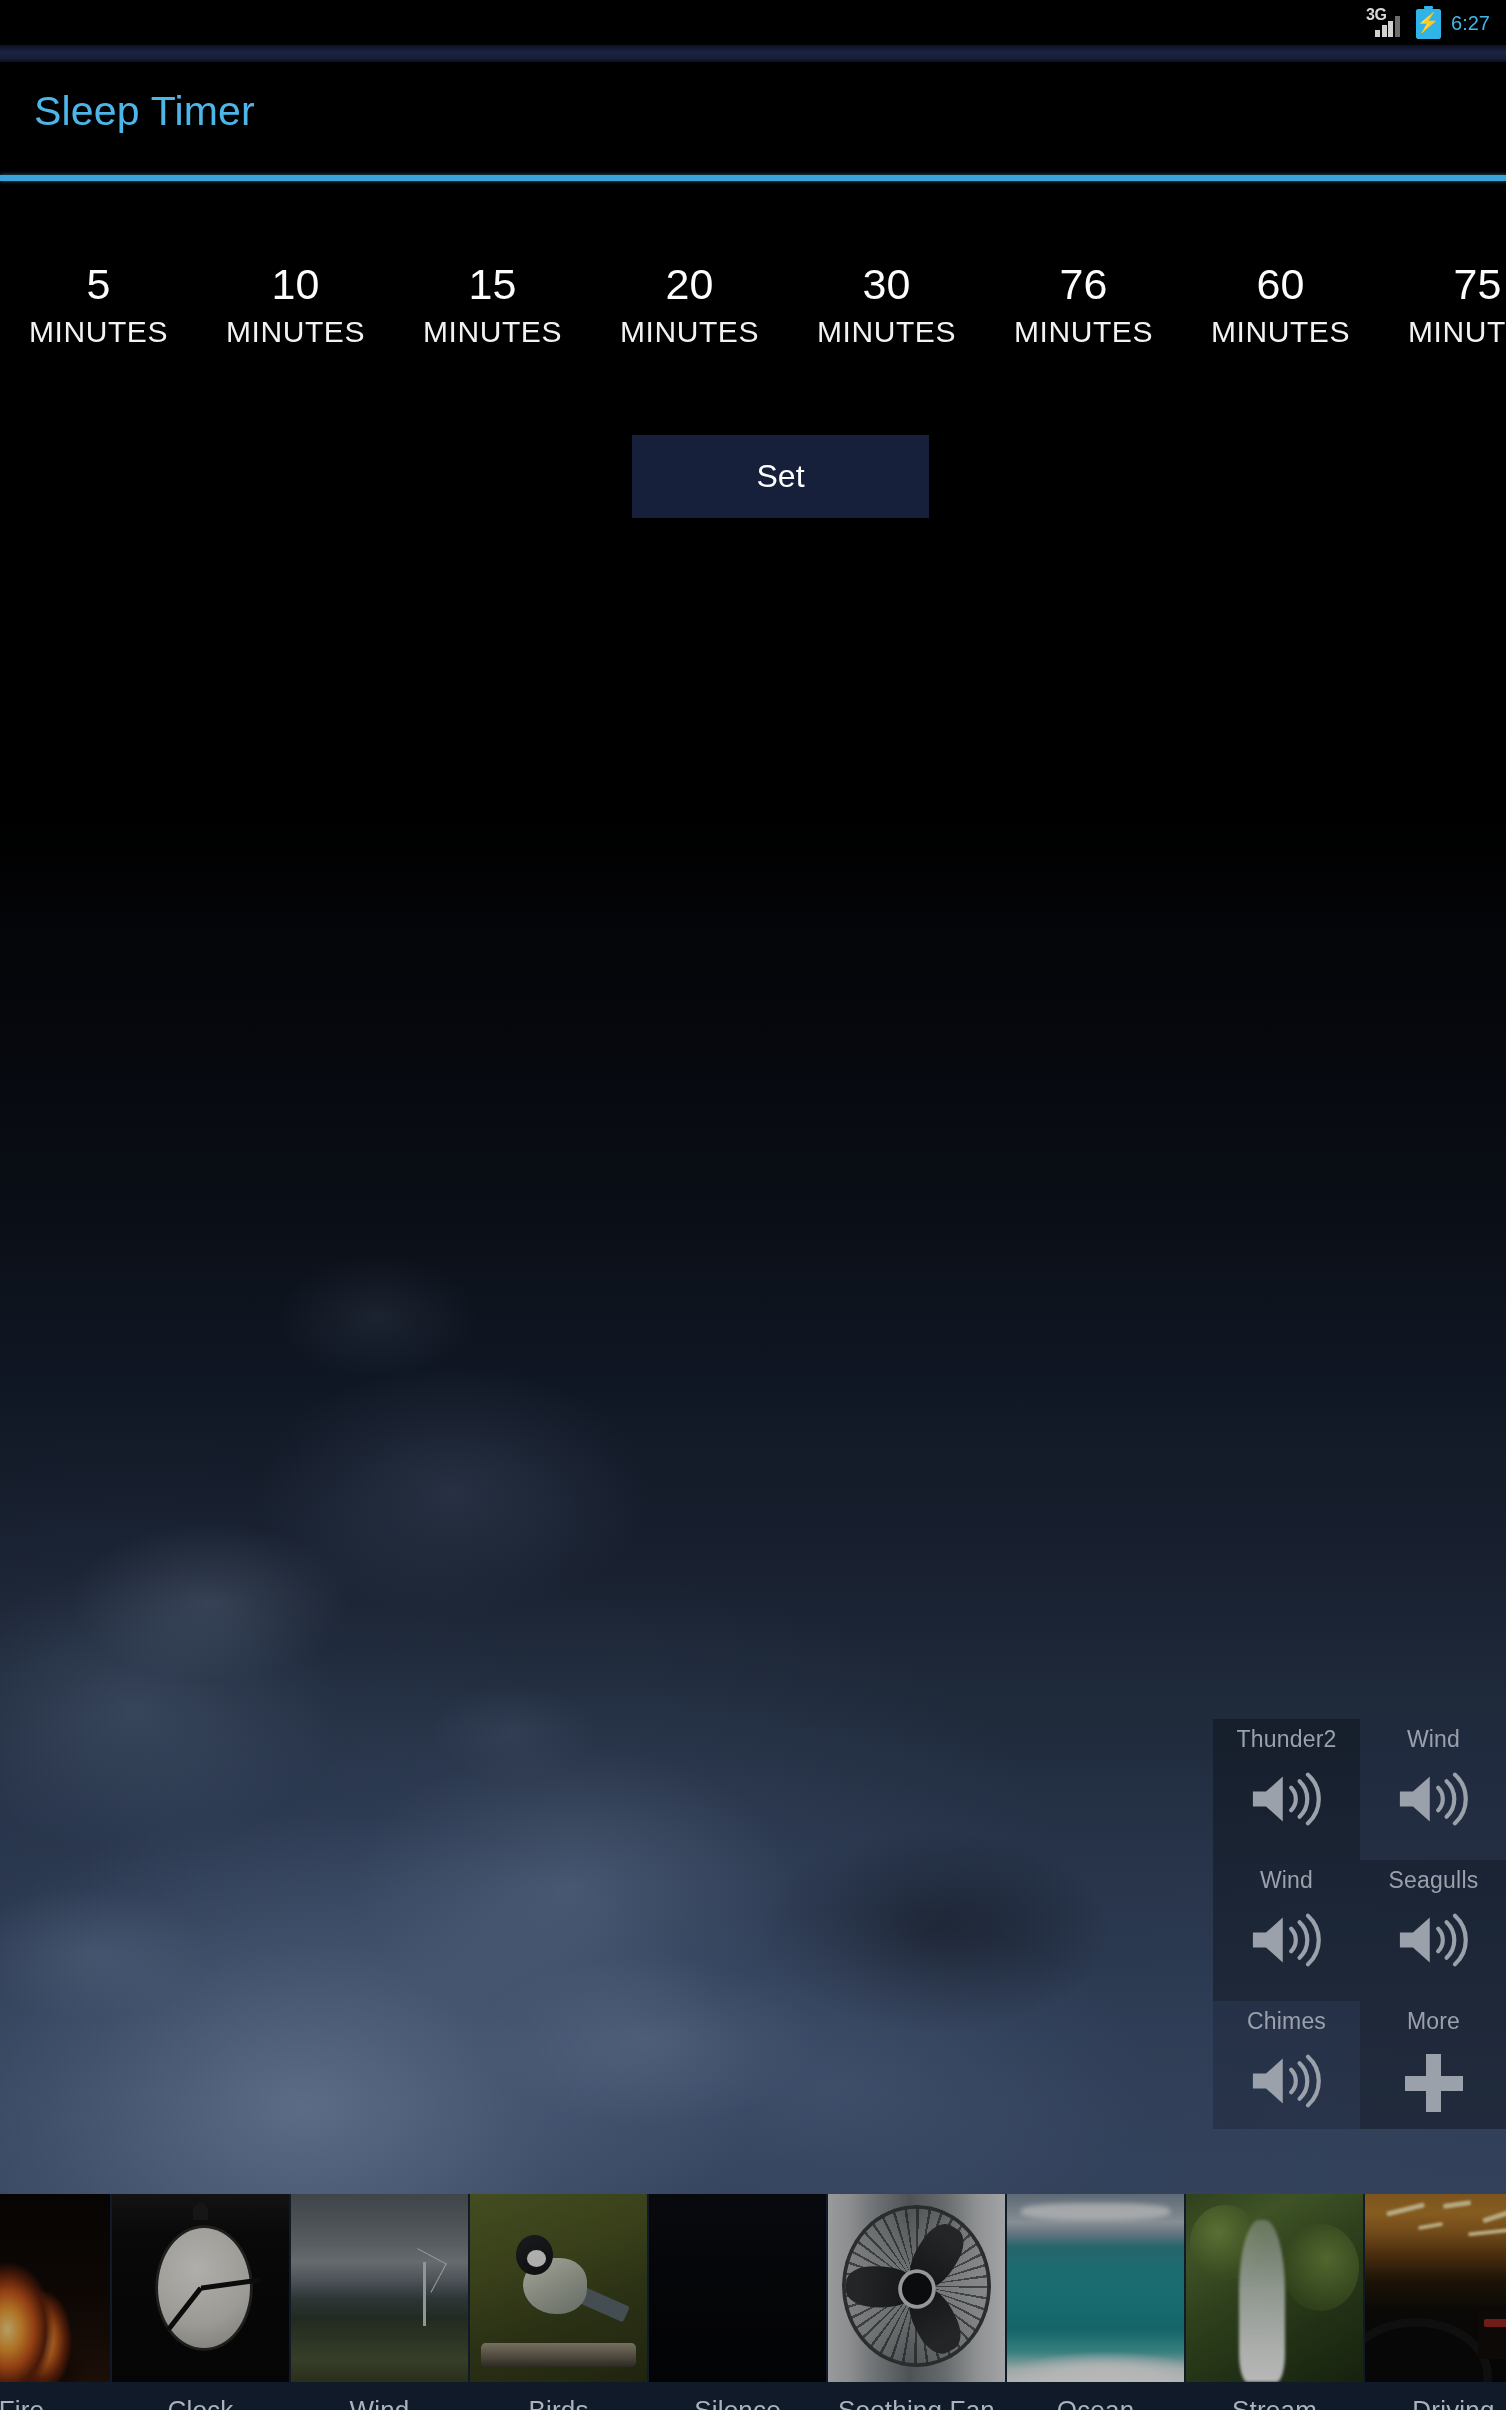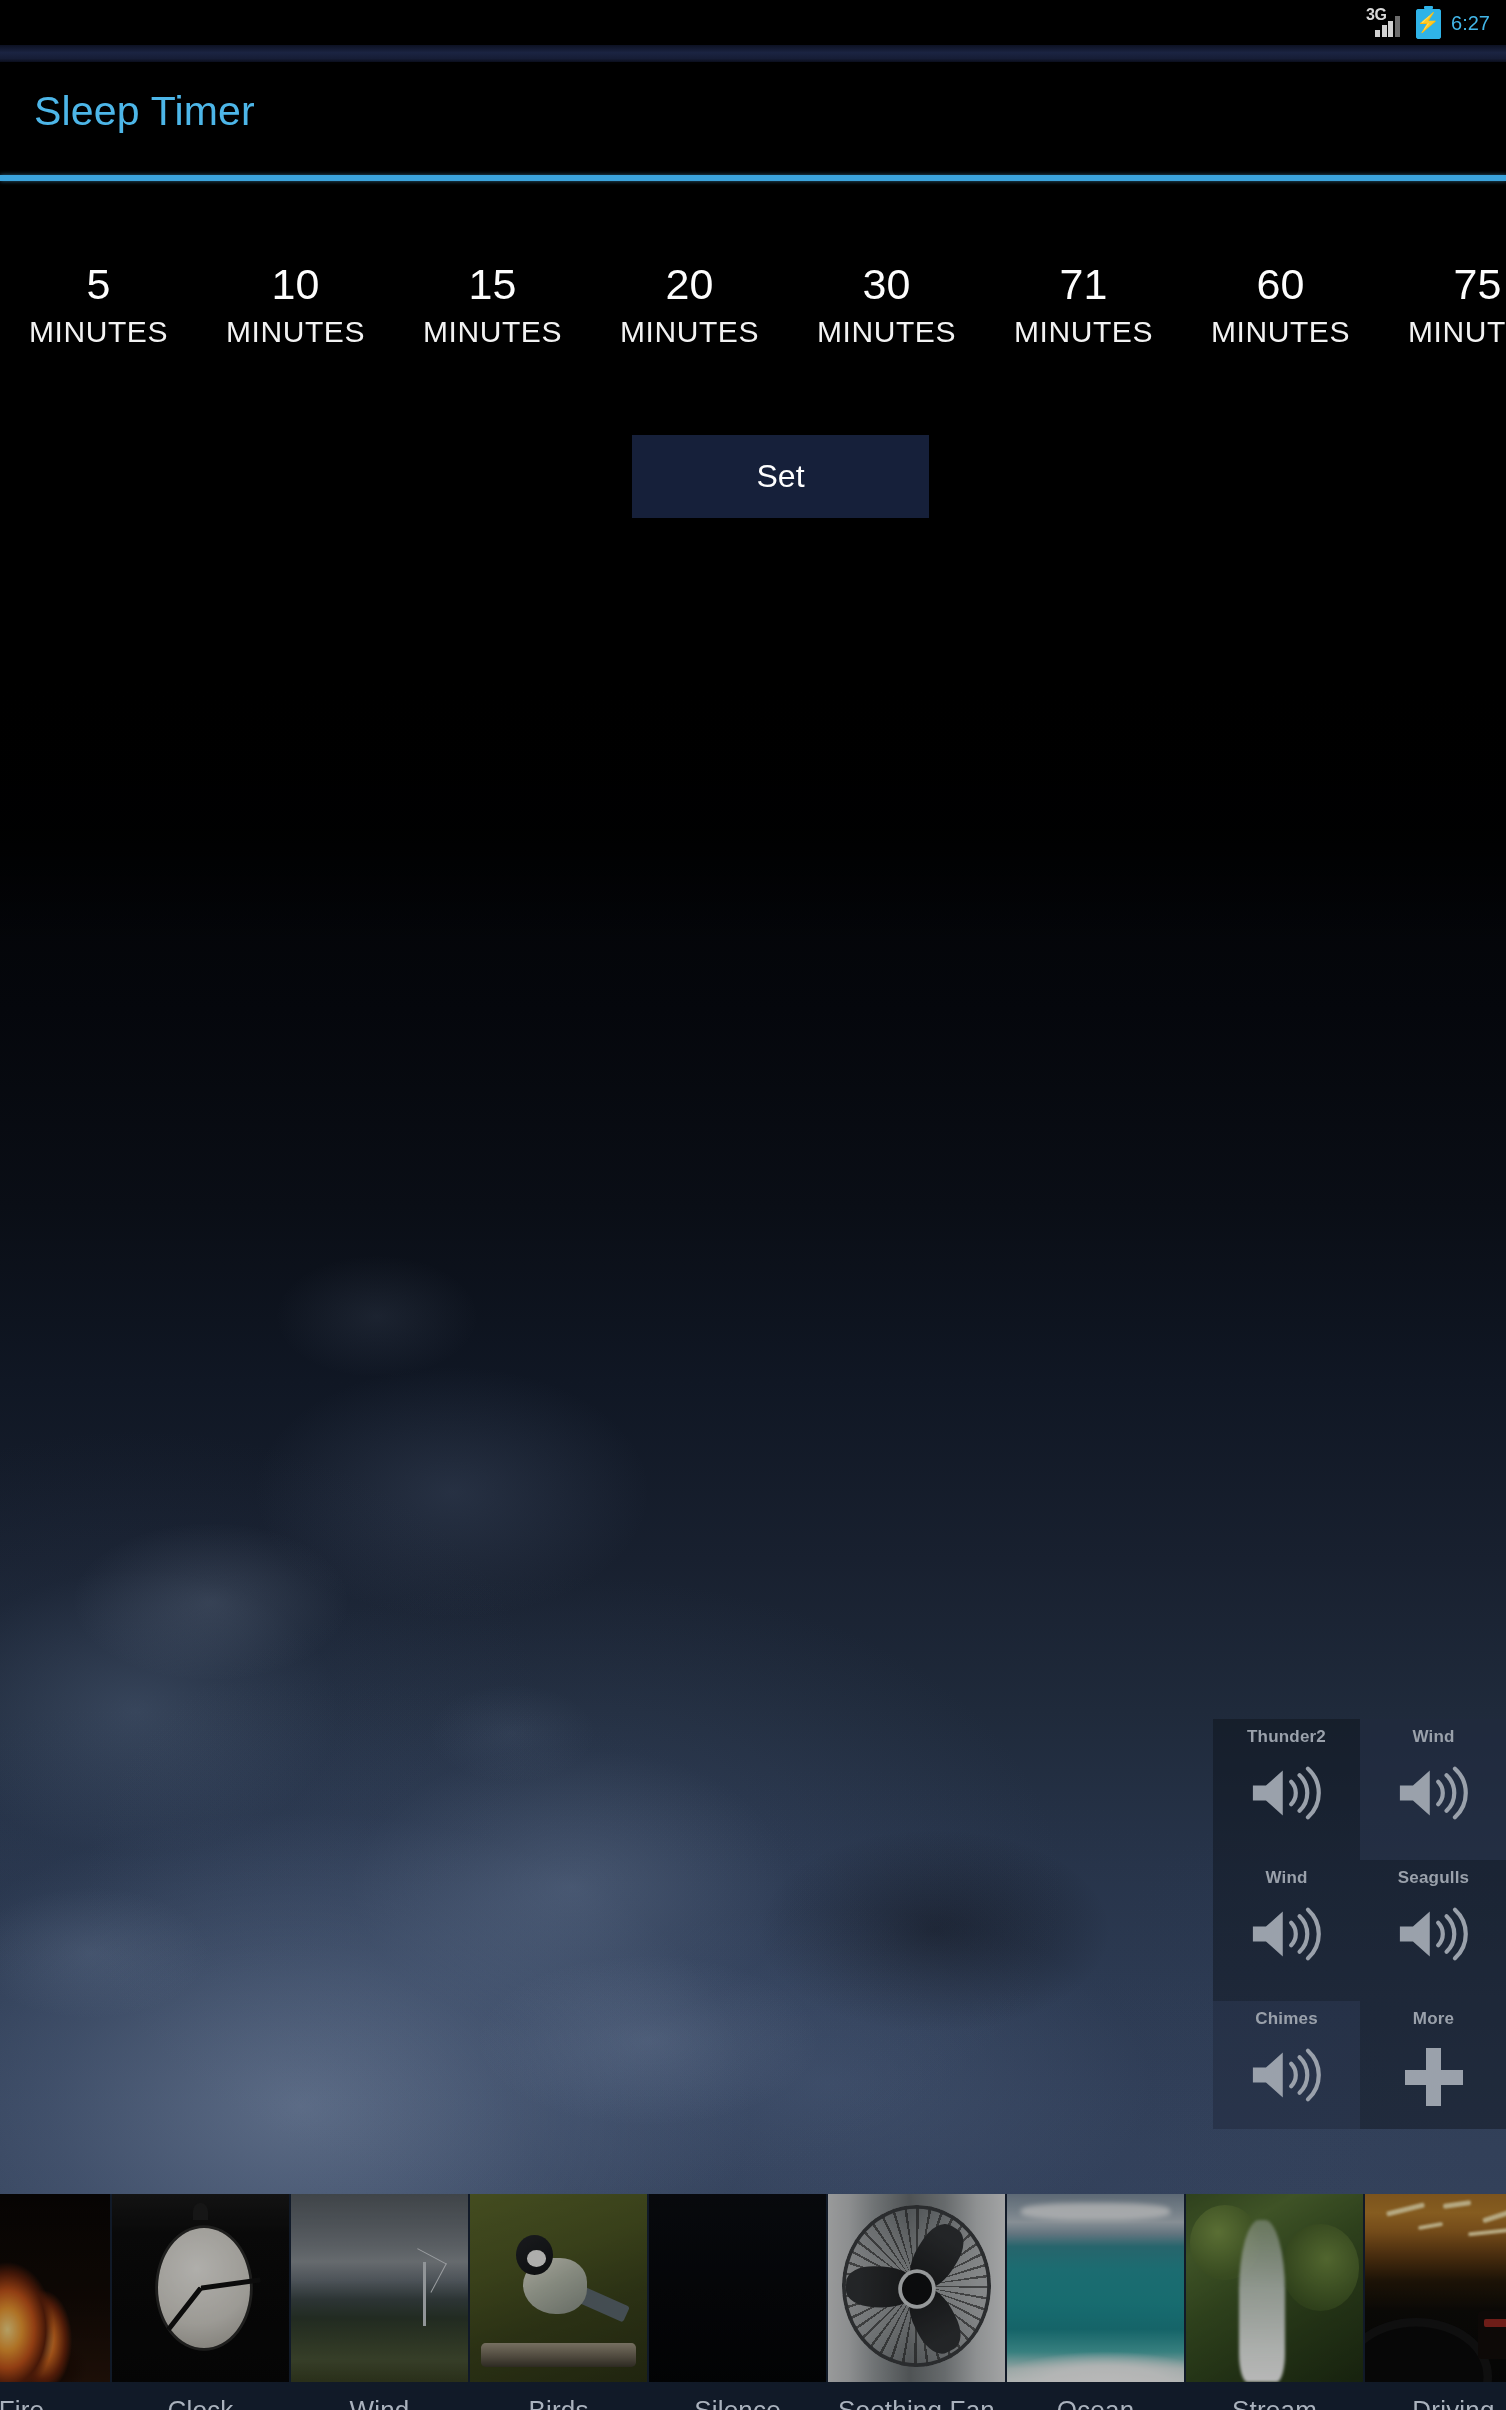--- a/index.html
+++ b/index.html
@@ -149,23 +149,22 @@
   }
   .sound-tile {
     position:relative;
     display:flex; flex-direction:column;
     align-items:center; justify-content:flex-start;
     padding-top:9.4px;
   }
   .sound-tile.lit { background:rgba(32,42,62,0.55); }
   .sound-tile.dim { background:rgba(10,14,22,0.42); }
   .sound-label {
-    font-size:17px; color:#9aa1ab; letter-spacing:0.2px; line-height:1;
+    font-size:23px; color:#9aa1ab; letter-spacing:0.2px; line-height:1;
     white-space:nowrap;
-    font-weight:bold;
   }
   .sound-icon {
     margin-top:19px; width:87px; height:58px;
     display:flex; align-items:center; justify-content:center;
   }
   .sound-icon svg { display:block; }
   .plus-icon {
     margin-top:21px; position:relative; width:58px; height:58px;
   }
   .plus-icon::before, .plus-icon::after {
@@ -398,21 +397,21 @@
       </div>
       <div class="timer-opt">
         <div class="timer-num">20</div>
         <div class="timer-unit">MINUTES</div>
       </div>
       <div class="timer-opt">
         <div class="timer-num">30</div>
         <div class="timer-unit">MINUTES</div>
       </div>
       <div class="timer-opt">
-        <div class="timer-num">71</div>
+        <div class="timer-num">76</div>
         <div class="timer-unit">MINUTES</div>
       </div>
       <div class="timer-opt">
         <div class="timer-num">60</div>
         <div class="timer-unit">MINUTES</div>
       </div>
       <div class="timer-opt">
         <div class="timer-num">75</div>
         <div class="timer-unit">MINUTES</div>
       </div>

